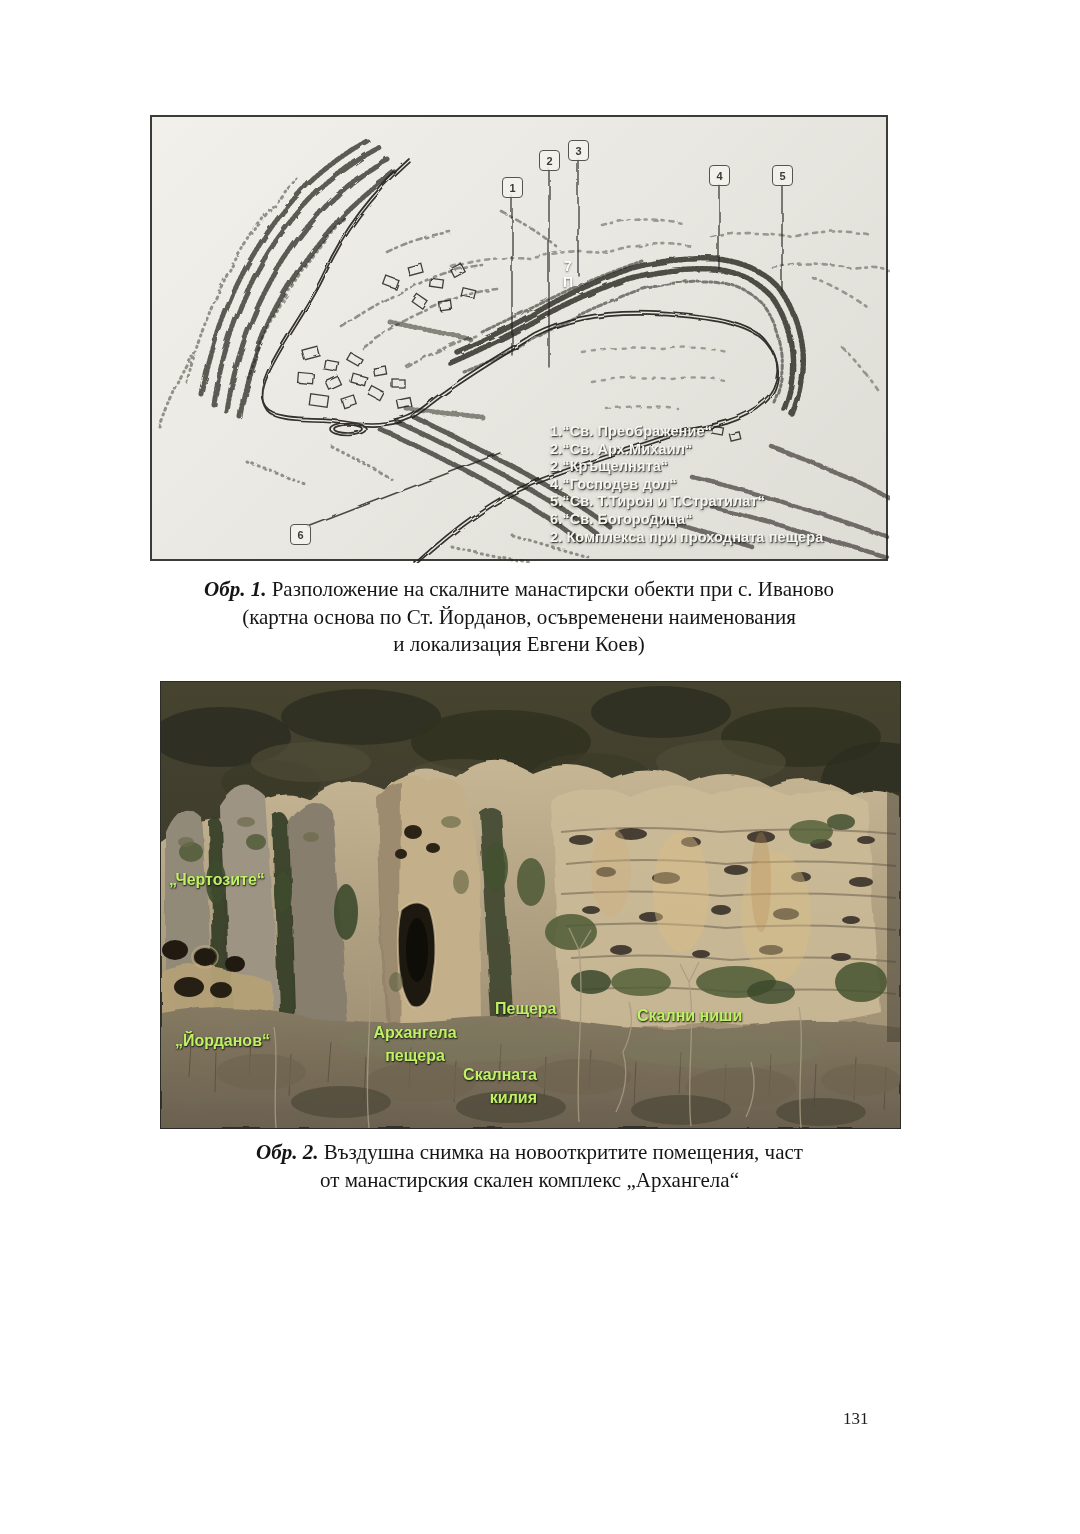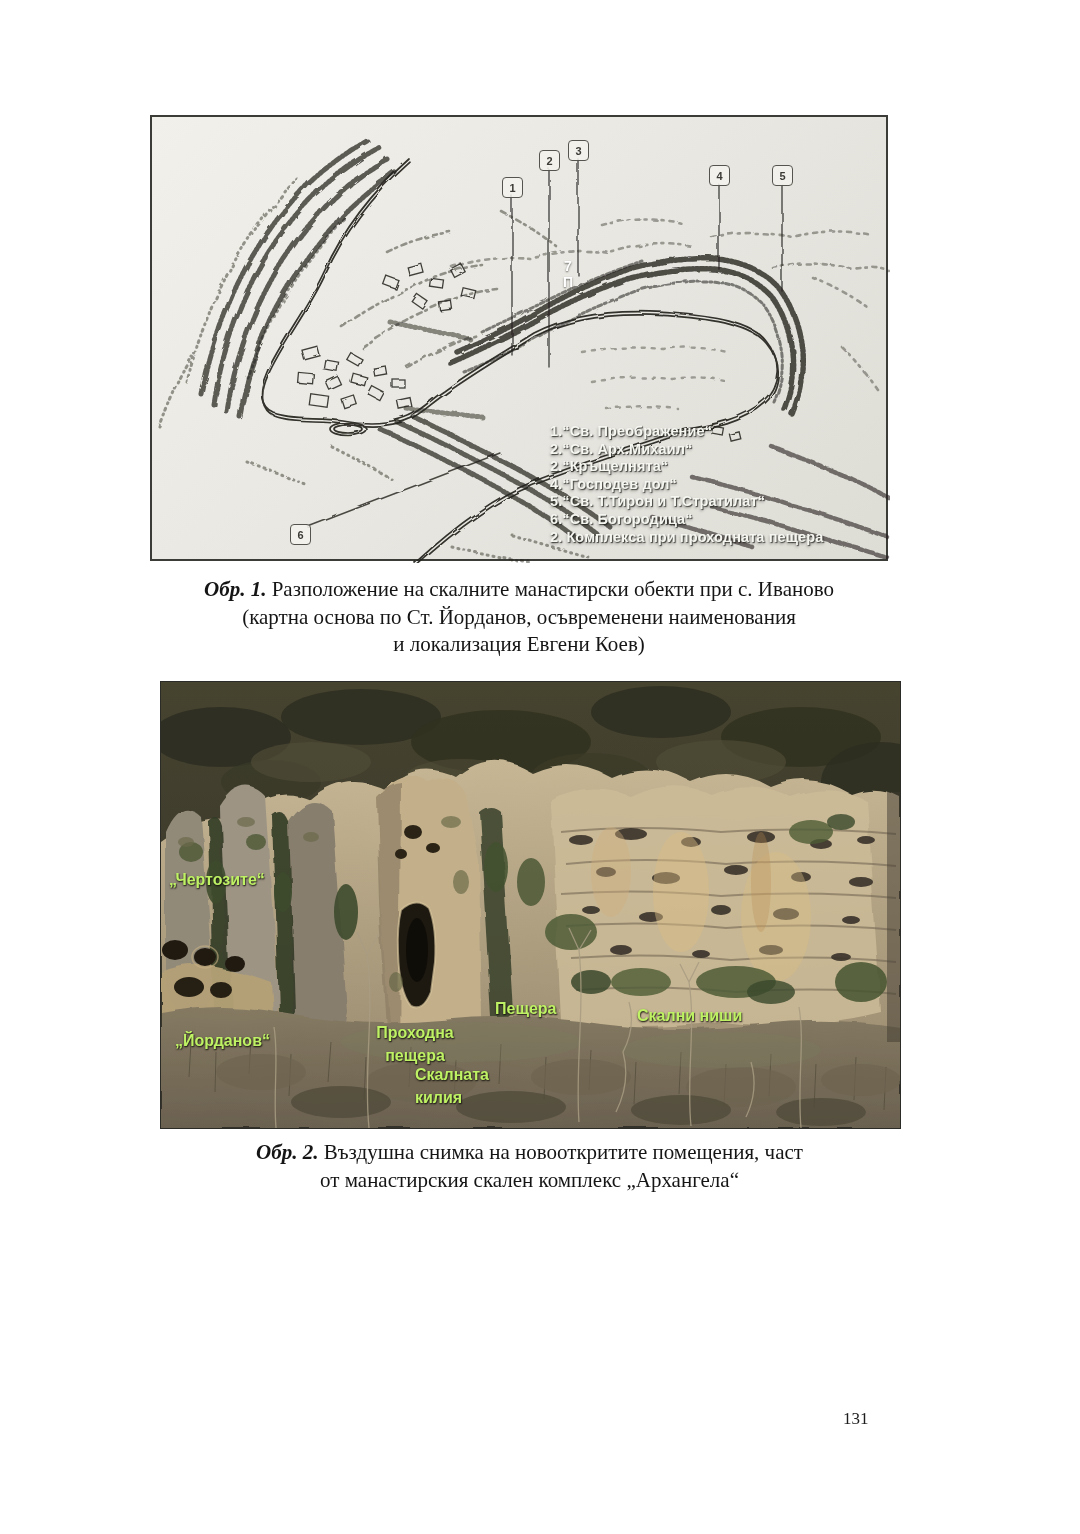--- a/index.html
+++ b/index.html
@@ -32,21 +32,21 @@
         border:1px solid #2b2b28;box-sizing:content-box;background:#6b6353;overflow:hidden;}
   .fig2 svg{position:absolute;left:0;top:0;}
   .ph-label{position:absolute;font:bold 16px "Liberation Sans",sans-serif;color:#bef264;
         text-shadow:0 1px 2px rgba(20,18,12,.8),1px 1px 1px rgba(20,18,12,.55);
         white-space:pre-line;line-height:23px;}
   .lb-chertozite{left:8px;top:186px;}
   .lb-arhangela{left:14px;top:347px;}
   .lb-prohodna{left:193px;top:339px;width:122px;text-align:center;}
   .lb-peshtera{left:334px;top:315px;}
   .lb-skalni{left:476px;top:322px;}
-  .lb-skalnata{left:254px;top:381px;width:122px;text-align:left;}
+  .lb-skalnata{left:254px;top:381px;width:122px;text-align:right;}
   
   .pageno{position:absolute;left:843px;top:1409px;font-size:17px;color:#1d1d1d;}
 </style>
 </head>
 <body>
 
 <div class="page">
 
   <div class="fig1">
     <svg width="738" height="446" viewBox="0 0 738 446">
@@ -379,21 +379,21 @@
         <path d="M640,446 C636,400 644,360 638,325"></path>
         <path d="M115,446 C112,408 118,375 113,345"></path>
         <path d="M455,430 Q470,400 462,370 Q475,345 468,320"></path>
         <path d="M585,435 Q598,408 590,380"></path>
       </g>
       <rect x="726" y="110" width="13" height="250" fill="#3f3a30" opacity="0.5"></rect>
     </svg>
 
     <div class="ph-label lb-chertozite">„Чертозите“</div>
     <div class="ph-label lb-arhangela">„Йорданов“</div>
-    <div class="ph-label lb-prohodna">Проходна
+    <div class="ph-label lb-prohodna">Архангела
 пещера</div>
     <div class="ph-label lb-peshtera">Пещера</div>
     <div class="ph-label lb-skalni">Скални ниши</div>
     <div class="ph-label lb-skalnata">Скалната
 килия</div>
   </div>
 
   <div class="cap cap2">
     <div><b>Обр. 2.</b> <span>Въздушна снимка на новооткритите помещения, част</span></div>
     <div>от манастирския скален комплекс „Архангела“</div>

